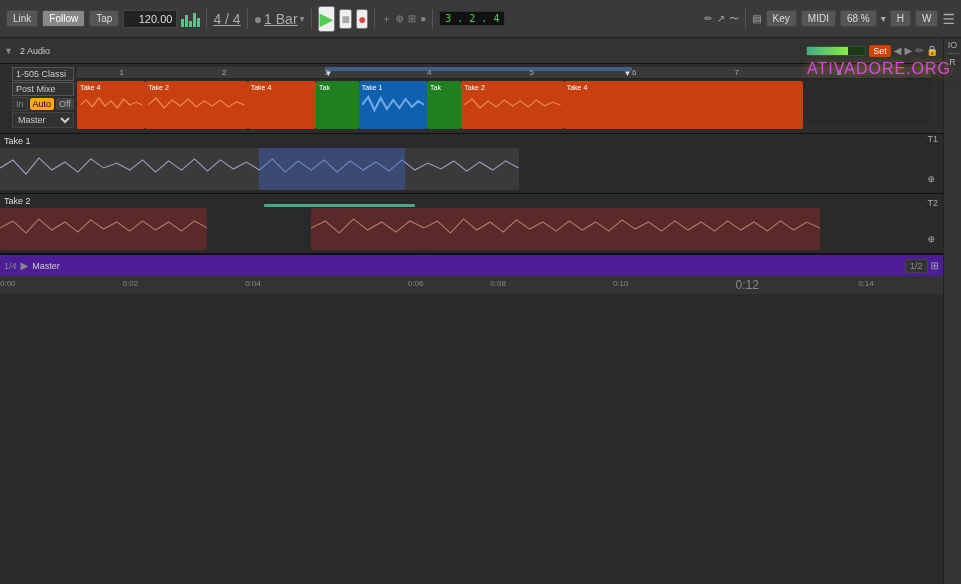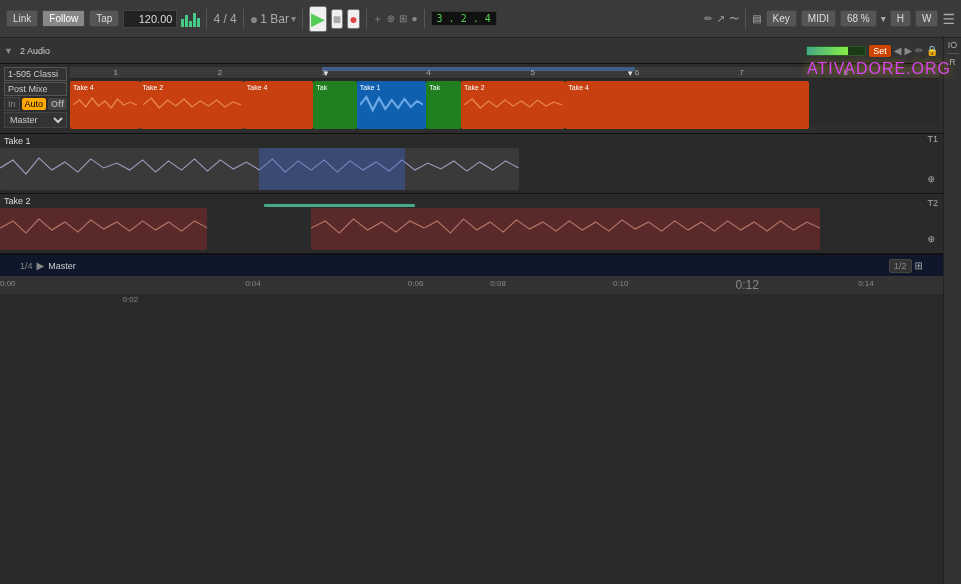--- a/index.html
+++ b/index.html
@@ -38,21 +38,21 @@
     .tb-sep { width: 1px; height: 20px; background: #555; margin: 0 2px; }
     .tb-bpm {
       background: #222;
       border: 1px solid #444;
       color: #ddd;
       font-size: 11px;
       width: 54px;
       padding: 2px 4px;
       text-align: right;
     }
-    .tb-label { font-size: 12px; color: #aaa; }
+    .tb-label { font-size: 14px; color: #aaa; text-decoration: underline; }
     .play-btn { color: #5c5; font-size: 18px; cursor: pointer; }
     .stop-btn { color: #aaa; font-size: 14px; cursor: pointer; }
     .rec-btn { color: #d44; font-size: 14px; cursor: pointer; }
     .tb-right { margin-left: auto; display: flex; align-items: center; gap: 4px; }
     .logo-text {
       font-size: 16px;
       font-weight: normal;
       color: #d946ef;
       letter-spacing: 1px;
       position: absolute;
@@ -188,28 +188,28 @@
           <div style="width:70%;height:100%;background:linear-gradient(to right,#4a8,#8e4);"></div>
         </div>
       </div>
       <button style="background:#c40;border:none;color:#fff;font-size:9px;padding:1px 4px;border-radius:2px;cursor:pointer;">Set</button>
       <span style="font-size:10px;color:#888;">◀</span>
       <span style="font-size:10px;color:#888;">▶</span>
       <span style="font-size:10px;color:#888;">✏</span>
       <span style="font-size:10px;color:#888;">🔒</span>
     </div>
 
-    <div style="height:70px;background:#2d2d2d;border-bottom:1px solid #111;display:flex;align-items:flex-start;padding:3px 4px;gap:3px;position:relative;">
+    <div style="height:70px;background:#2d2d2d;border-bottom:1px solid #111;display:flex;align-items:flex-start;padding:3px 12px;gap:3px;position:relative;">
       <div style="display:flex;flex-direction:column;gap:1px;font-size:9px;">
         <span style="font-size:9px;color:#ccc;border:1px solid #555;padding:1px 3px;background:#333;">1-505 Classi</span>
         <span style="font-size:9px;color:#ccc;border:1px solid #555;padding:1px 3px;background:#333;">Post Mixe</span>
         <div style="display:flex;gap:2px;align-items:center;">
           <span style="font-size:9px;color:#888;padding:1px 3px;background:#333;border:1px solid #444;">In</span>
           <span style="font-size:9px;color:#000;padding:1px 3px;background:#fa0;border-radius:2px;">Auto</span>
-          <span style="font-size:9px;color:#aaa;padding:1px 3px;background:#444;border-radius:2px;font-weight:bold;">Off</span>
+          <span style="font-size:9px;color:#aaa;padding:1px 3px;background:#444;border-radius:2px;">Off</span>
         </div>
         <select style="font-size:9px;background:#333;border:1px solid #444;color:#ccc;padding:1px;">
           <option>Master</option>
         </select>
       </div>
 
       <div style="flex:1;height:60px;position:relative;">
 
         <div style="height:12px;background:#3a3a3a;border-bottom:1px solid #222;position:relative;display:flex;align-items:center;">
           <div style="position:absolute;left:5%;font-size:8px;color:#aaa;">1</div>
@@ -306,33 +306,33 @@
           <svg width="100%" height="40" viewBox="0 0 300 40" preserveAspectRatio="none">
             <polyline points="0,20 10,13 20,25 30,11 40,22 50,14 60,24 70,12 80,21 90,14 100,23 110,13 120,22 130,14 140,23 150,12 160,21 170,14 180,23 190,13 200,22 210,14 220,23 230,13 240,22 250,14 260,23 270,13 280,22 290,14 300,20" fill="none" stroke="rgba(220,150,130,0.7)" stroke-width="1"></polyline>
           </svg>
         </div>
         <span style="position:absolute;right:8px;top:40px;font-size:9px;color:#aaa;">⊕</span>
 
         <div style="position:absolute;left:28%;width:16%;top:10px;height:3px;background:#4a8;border-radius:1px;"></div>
       </div>
     </div>
 
-    <div style="height:22px;background:#0f172a;border-top:1px solid #111;display:flex;align-items:center;padding:0 20px;gap:4px;">
+    <div style="height:22px;background:#4c1d95;border-top:1px solid #111;display:flex;align-items:center;padding:0 4px;gap:4px;">
       <span style="font-size:9px;color:#888;">1/4</span>
       <span style="font-size:10px;color:#888;">▶</span>
       <span style="font-size:9px;color:#ccc;">Master</span>
       <div style="margin-left:auto;display:flex;align-items:center;gap:3px;">
         <span style="font-size:9px;color:#888;background:#333;border:1px solid #444;padding:1px 4px;border-radius:2px;">1/2</span>
         <span style="font-size:10px;color:#aaa;">⊞</span>
       </div>
     </div>
 
     <div style="height:18px;background:#333;position:relative;">
       <div style="position:absolute;left:0%;font-size:8px;color:#888;top:3px;">0:00</div>
-      <div style="position:absolute;left:13%;font-size:8px;color:#888;top:3px;margin-top:16px;">0:02</div>
+      <div style="position:absolute;left:13%;font-size:8px;color:#888;top:3px;">0:02</div>
       <div style="position:absolute;left:26%;font-size:8px;color:#888;top:3px;">0:04</div>
       <div style="position:absolute;left:39%;font-size:8px;color:#888;top:3px;padding-left:40px;">0:06</div>
       <div style="position:absolute;left:52%;font-size:8px;color:#888;top:3px;">0:08</div>
       <div style="position:absolute;left:65%;font-size:8px;color:#888;top:3px;">0:10</div>
       <div style="position:absolute;left:78%;font-size:12px;color:#888;top:2px;">0:12</div>
       <div style="position:absolute;left:91%;font-size:8px;color:#888;top:3px;">0:14</div>
     </div>
 
   </div>
 

